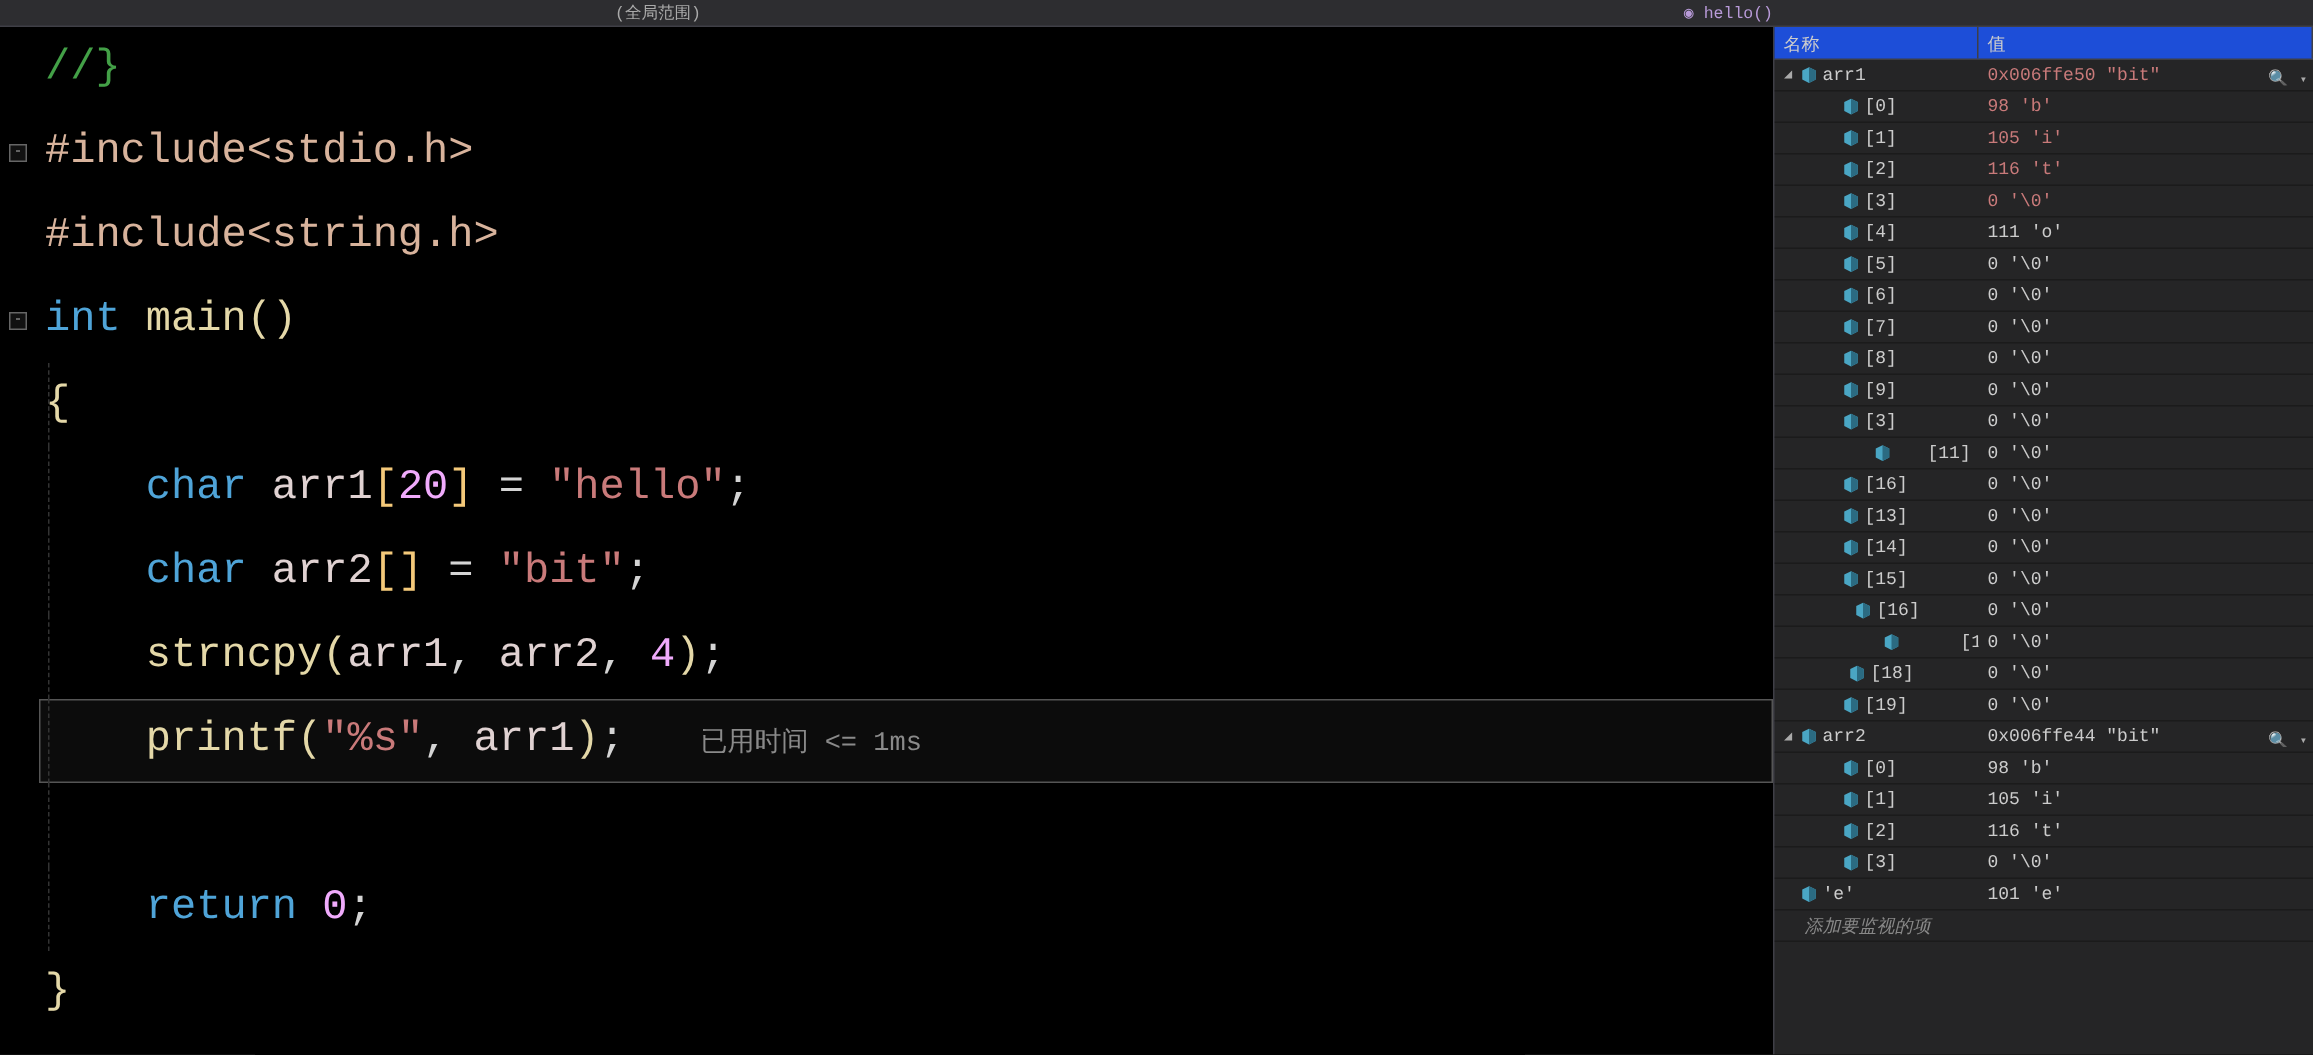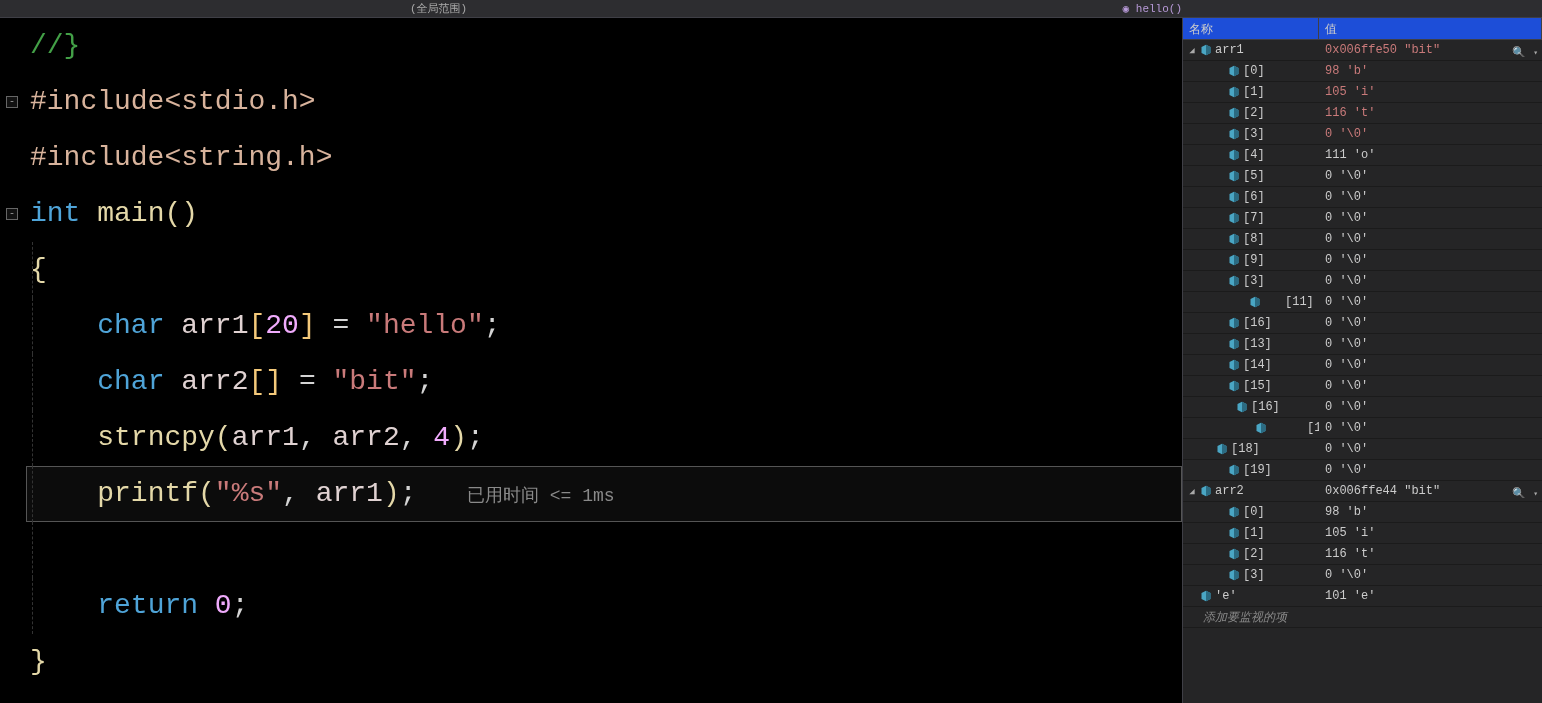--- a/index.html
+++ b/index.html
@@ -325,21 +325,21 @@
               <svg viewBox="0 0 16 16">
                 <path fill="#4aa6c4" d="M8 1l6 3v8l-6 3-6-3V4z"></path>
                 <path fill="#2b6b82" d="M8 1v14l6-3V4z"></path>
               </svg>
             </span>
             <span>[17]</span>
           </div>
           <div class="wval wgray">0 '\0'</div>
         </div>
         <div class="wrow">
-          <div class="wname" style="padding-left: 20px;">
+          <div class="wname" style="padding-left: 36px;">
             <span class="arrow"></span>
             <span class="cube">
               <svg viewBox="0 0 16 16">
                 <path fill="#4aa6c4" d="M8 1l6 3v8l-6 3-6-3V4z"></path>
                 <path fill="#2b6b82" d="M8 1v14l6-3V4z"></path>
               </svg>
             </span>
             <span>[18]</span>
           </div>
           <div class="wval wgray">0 '\0'</div>

